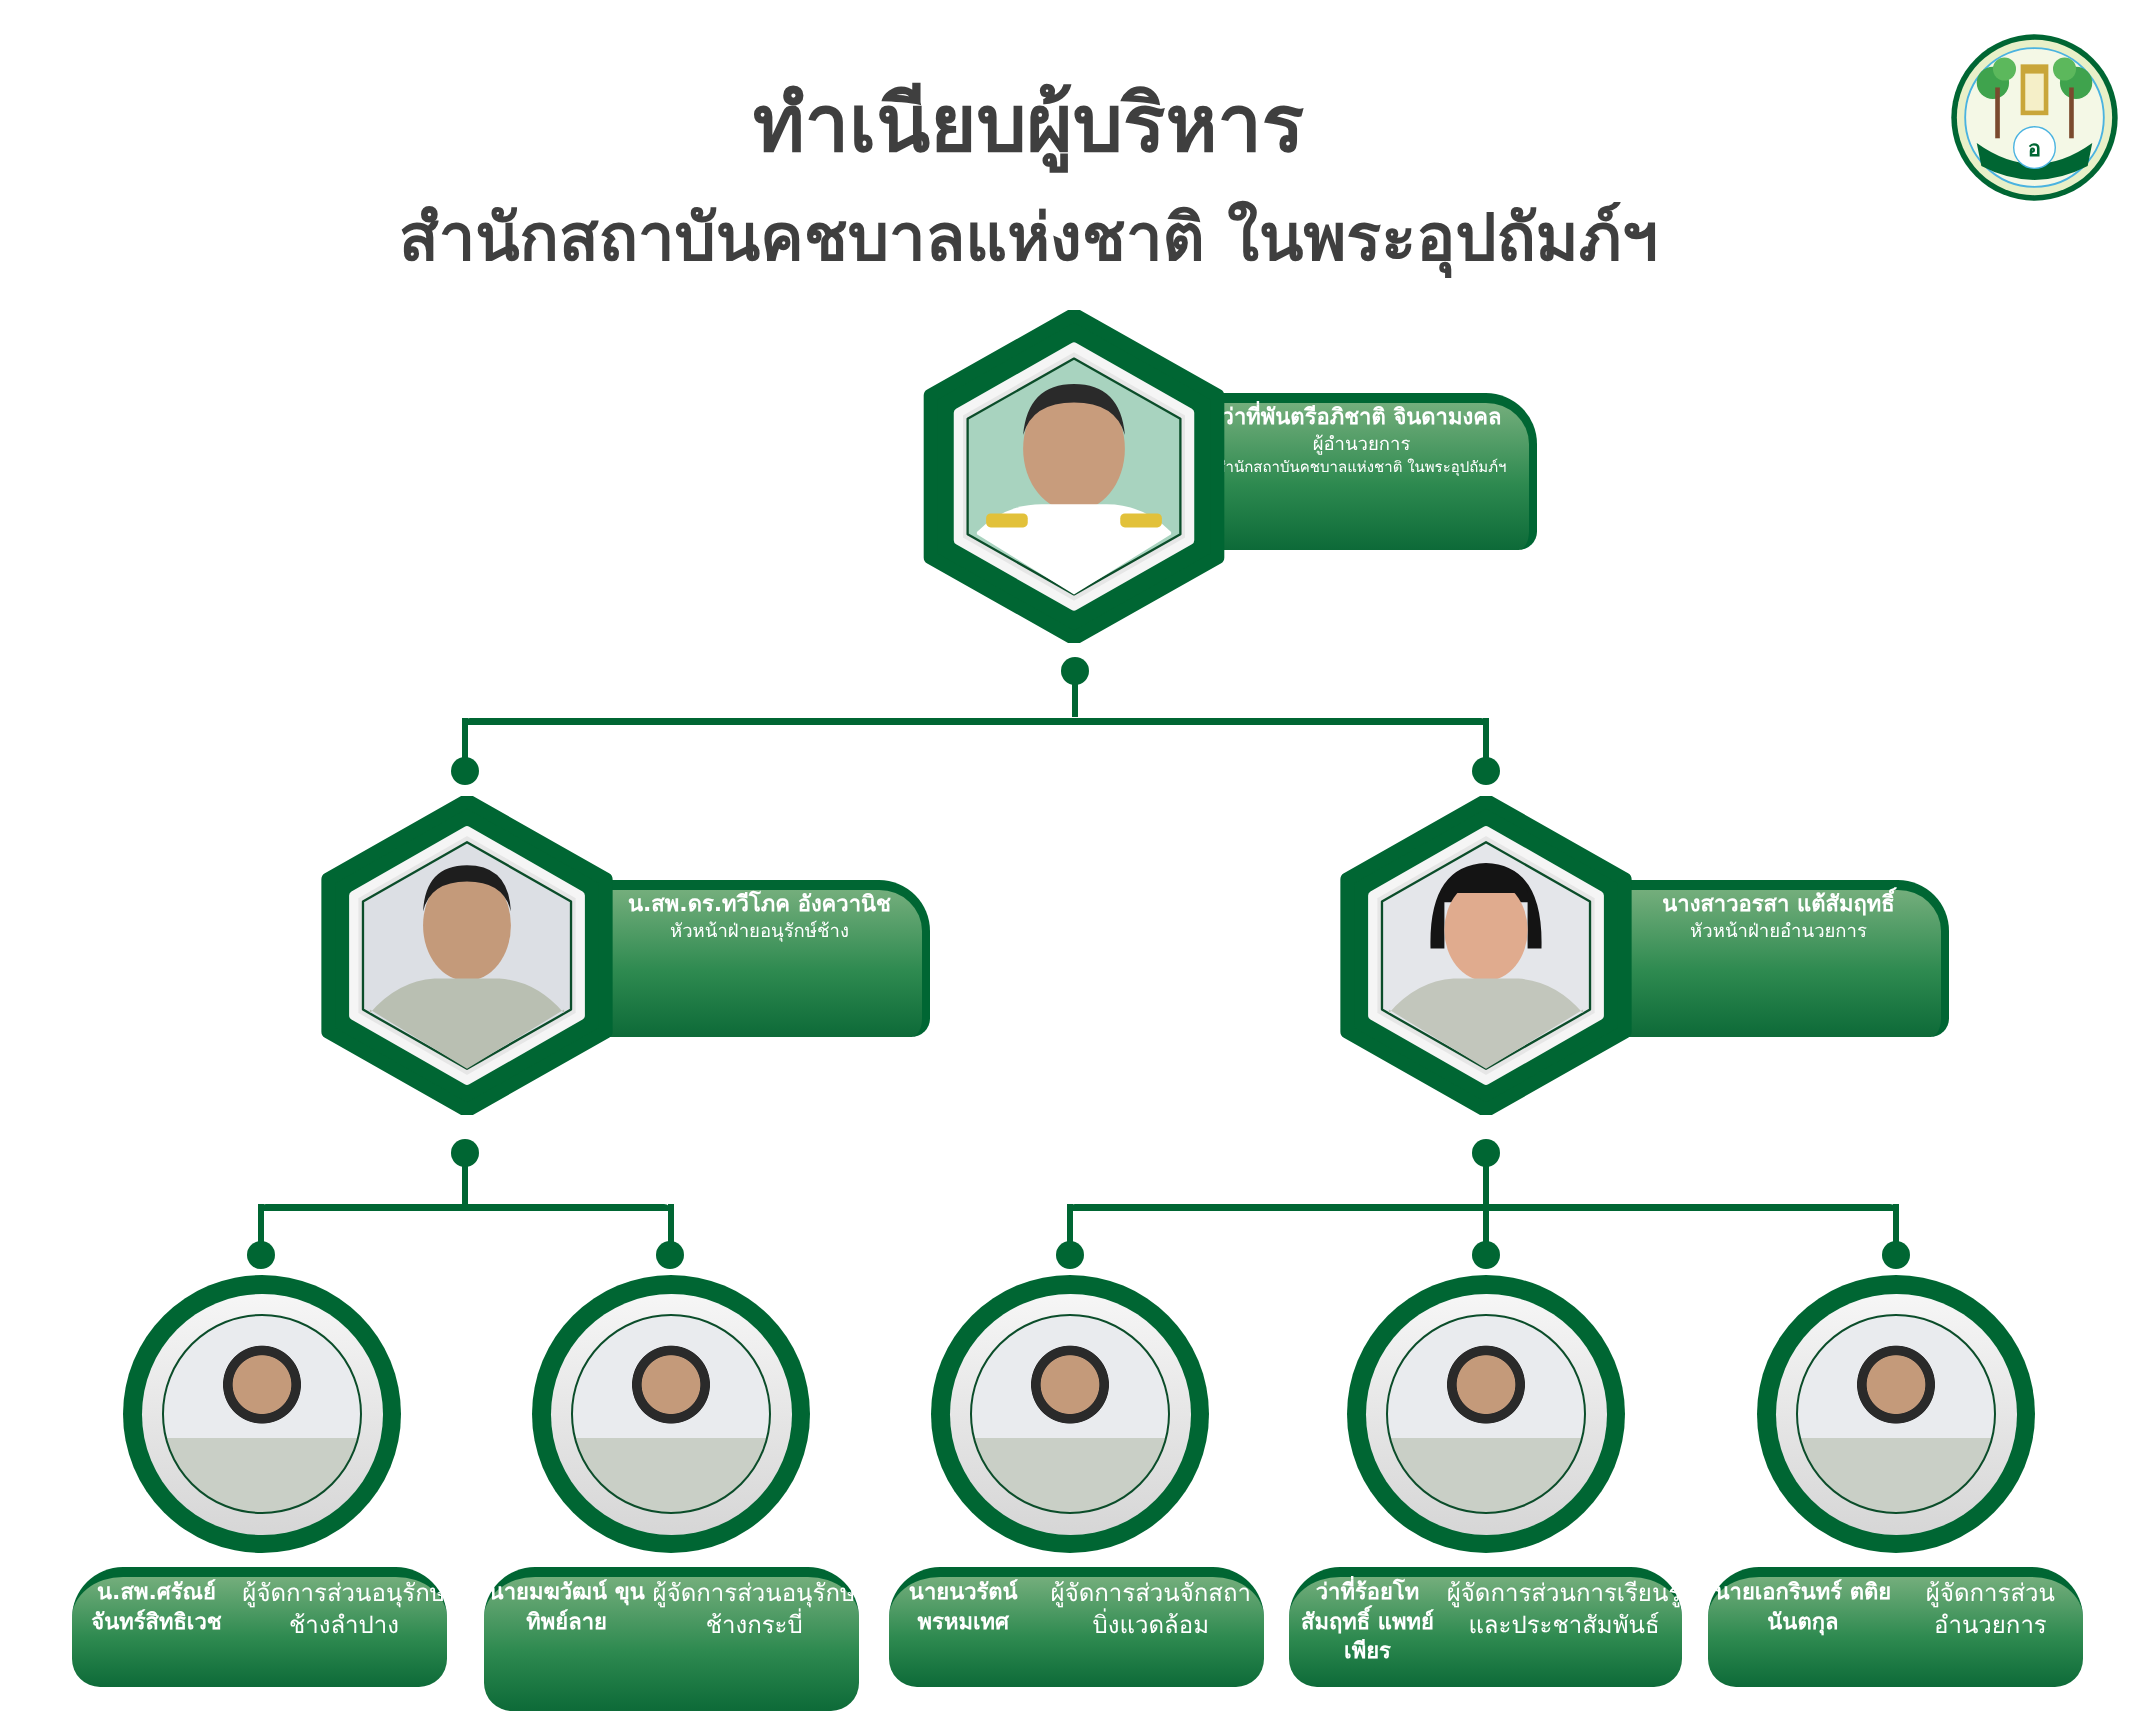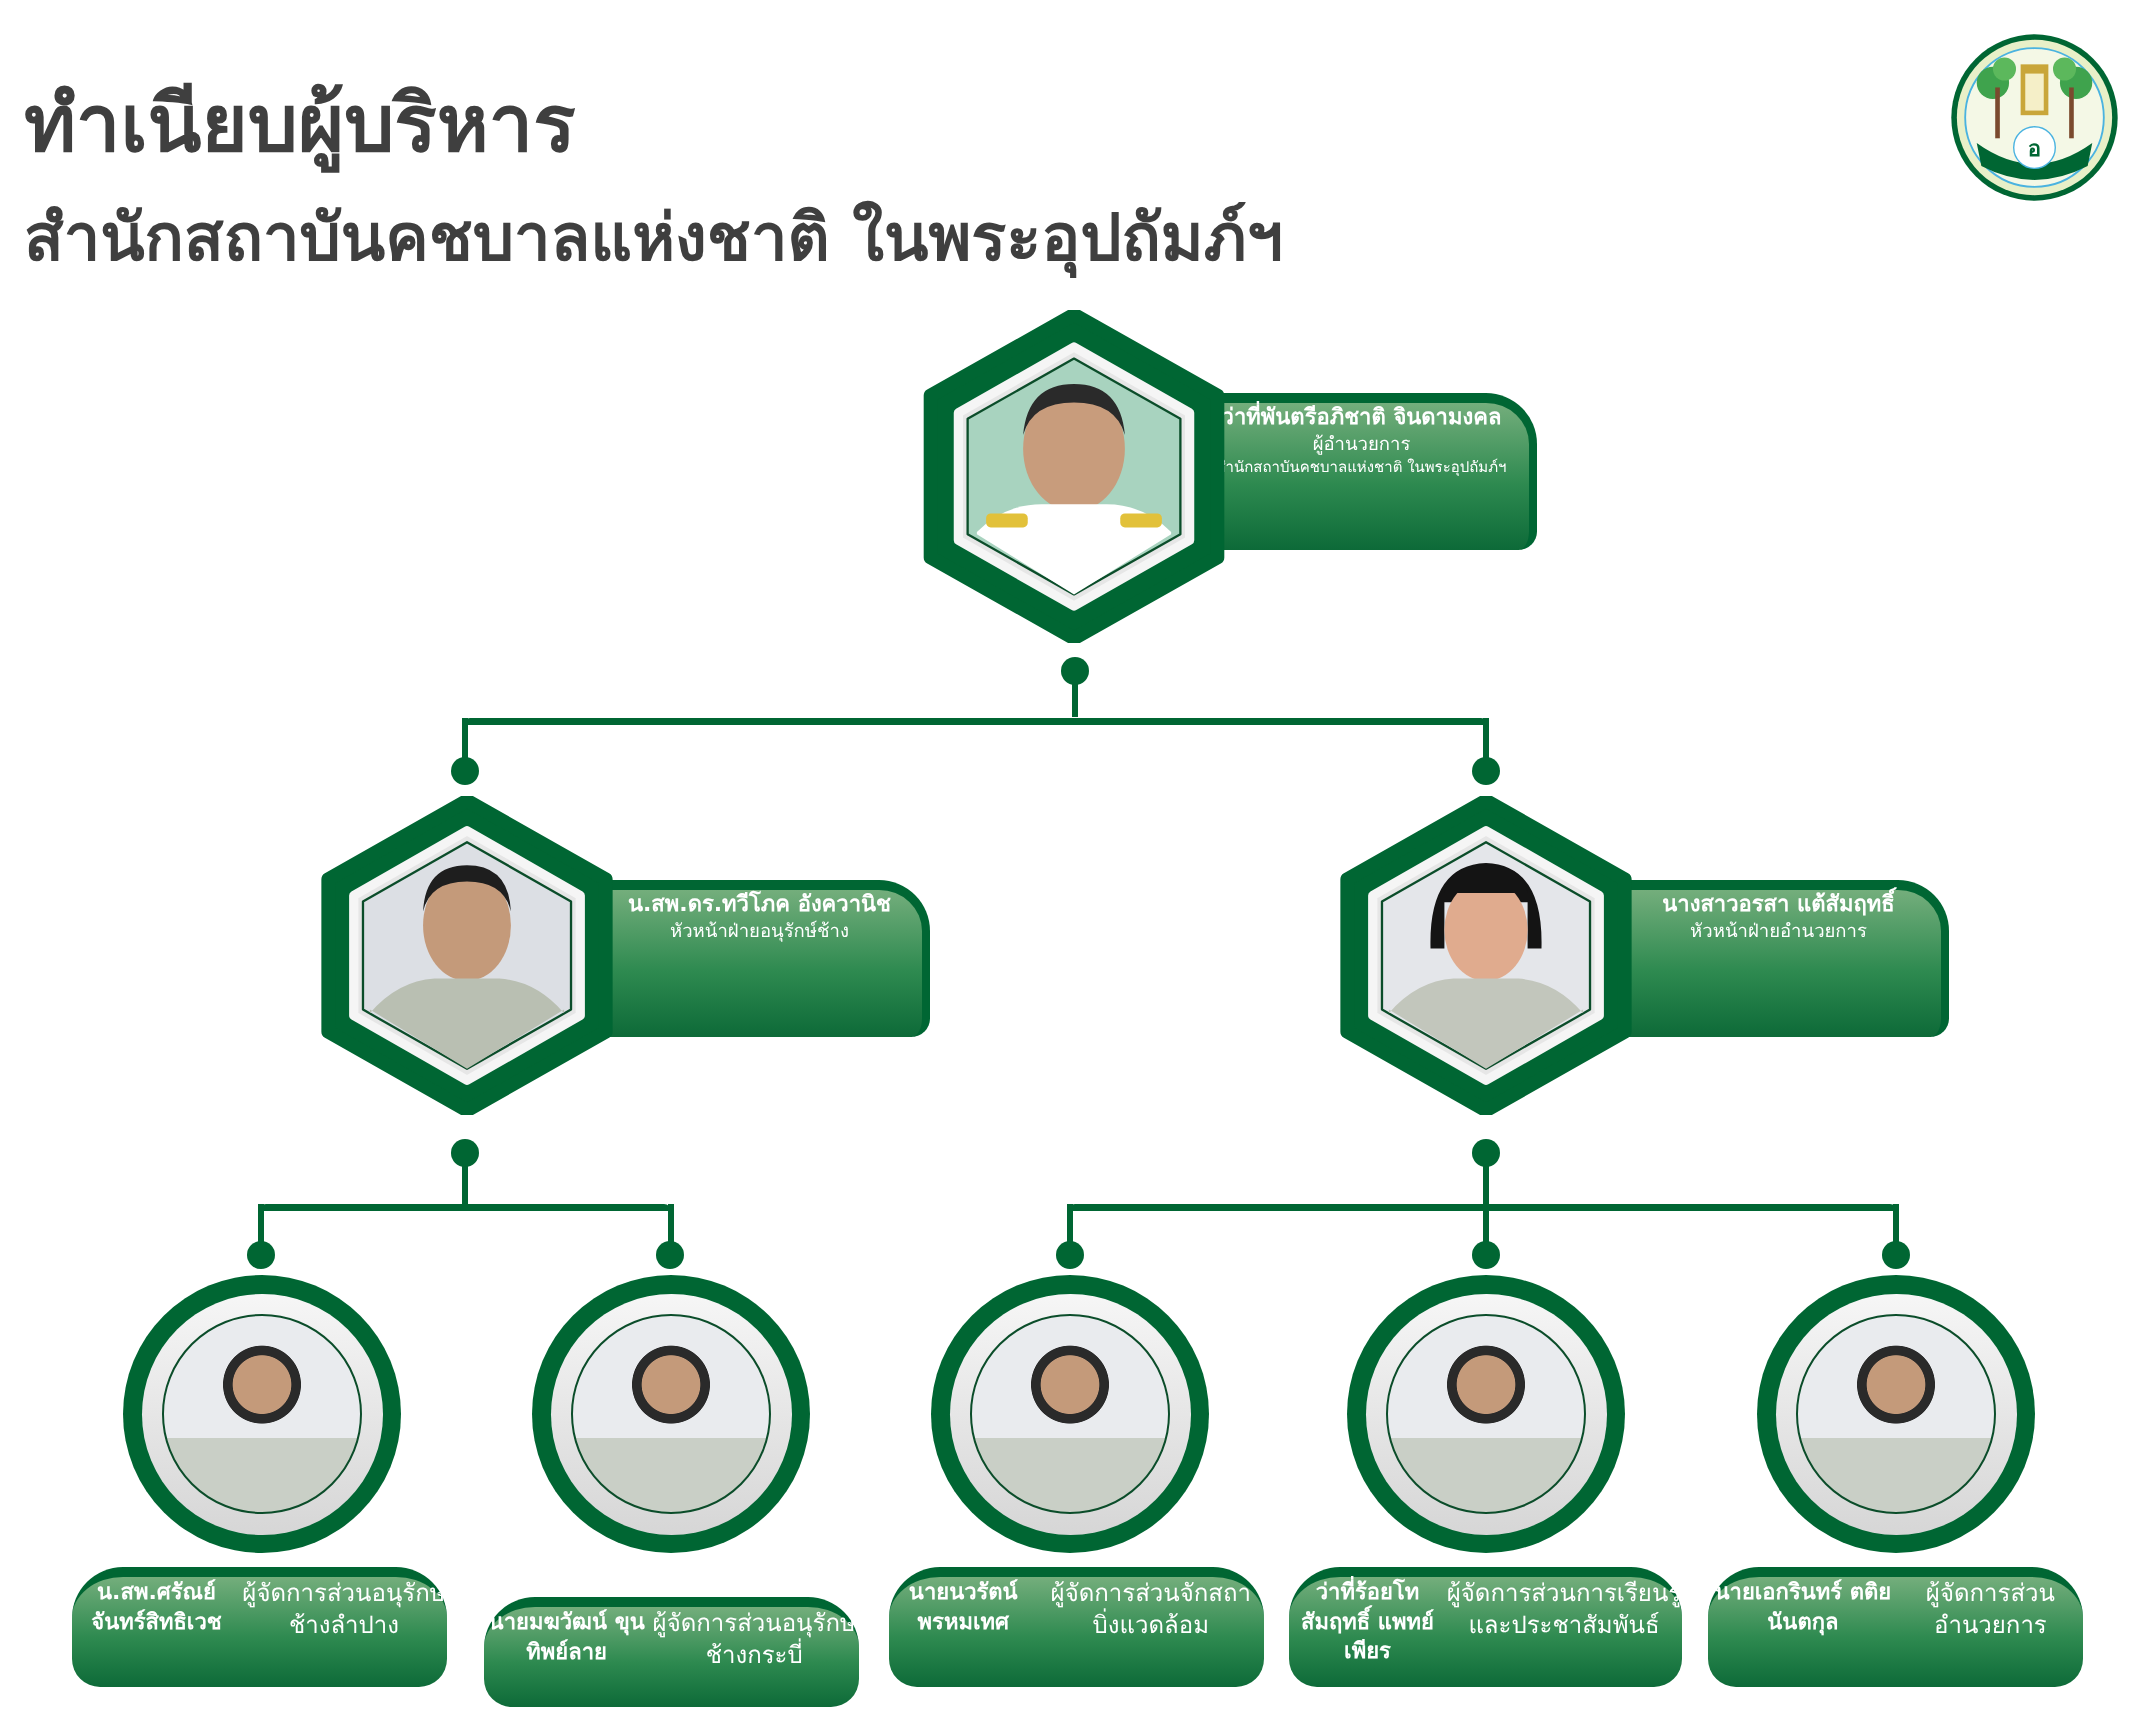--- a/index.html
+++ b/index.html
@@ -1,19 +1,19 @@
 <!DOCTYPE html>
 <html style="font-size:7.4px"><head>
 <meta charset="utf-8">
 <style>
   html, body { margin:0; padding:0; background:#ffffff; }
   body { width:2151px; height:1719px; position:relative; overflow:hidden;
          font-family:"DejaVu Sans","Liberation Sans",sans-serif; }
-  .title1, .title2 { position:absolute; left:0; width:2057px; 
-         color:#3f3f3f; font-weight:bold; font-family:"DejaVu Sans",sans-serif;padding-left:24px; }
+  .title1, .title2 { position:absolute; left:0; width:2057px; text-align:center;
+         color:#3f3f3f; font-weight:bold; font-family:"DejaVu Sans",sans-serif; }
   .title1 { top:60px; font-size:79px; }
   .title2 { top:185px; font-size:65px; }
   .logo { position:absolute; left:1949px; top:32px; width:171px; height:171px; }
   
   .line { position:absolute; background:#006633; }
   .dot { position:absolute; width:28px; height:28px; border-radius:50%; background:#006633; }
   
   .label { position:absolute; border-radius:0 51px 18.5px 0;
            background:linear-gradient(#74ae7c,#2e8a50 55%,#0d6a38);
            border-top:10.2px solid #006633; border-right:8.3px solid #006633;
@@ -153,21 +153,21 @@
   </div>
 <div class="circ" style="left:1757px;top:1275px;width:278px;height:278px;">
     <div class="ring"></div>
     <div class="photo"></div>
   </div>
 
 <div class="blabel" style="left:72px;top:1567px;width:375px;height:120px;">
   <div class="nm">น.สพ.ศรัณย์ จันทร์สิทธิเวช</div>
   <div class="ps">ผู้จัดการส่วนอนุรักษ์ช้างลำปาง</div>
 </div>
-<div class="blabel" style="left:484px;top:1567px;width:375px;height:110px;margin-top:30px;">
+<div class="blabel" style="left:484px;top:1567px;width:375px;height:144px;">
   <div class="nm">นายมฆวัฒน์ ขุนทิพย์ลาย</div>
   <div class="ps">ผู้จัดการส่วนอนุรักษ์ช้างกระบี่</div>
 </div>
 <div class="blabel" style="left:889px;top:1567px;width:375px;height:120px;">
   <div class="nm">นายนวรัตน์ พรหมเทศ</div>
   <div class="ps">ผู้จัดการส่วนจักสถาบิ่งแวดล้อม</div>
 </div>
 <div class="blabel" style="left:1289px;top:1567px;width:393px;height:120px;">
   <div class="nm">ว่าที่ร้อยโทสัมฤทธิ์ แพทย์เพียร</div>
   <div class="ps">ผู้จัดการส่วนการเรียนรู้และประชาสัมพันธ์</div>

